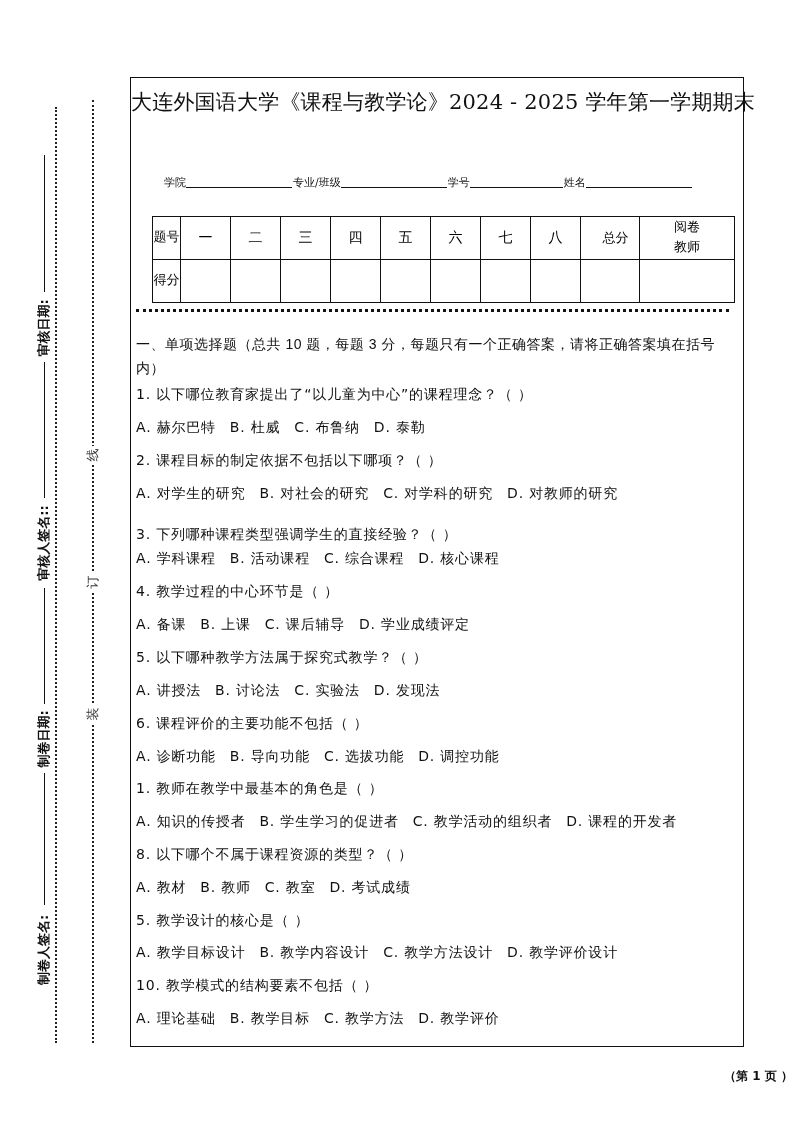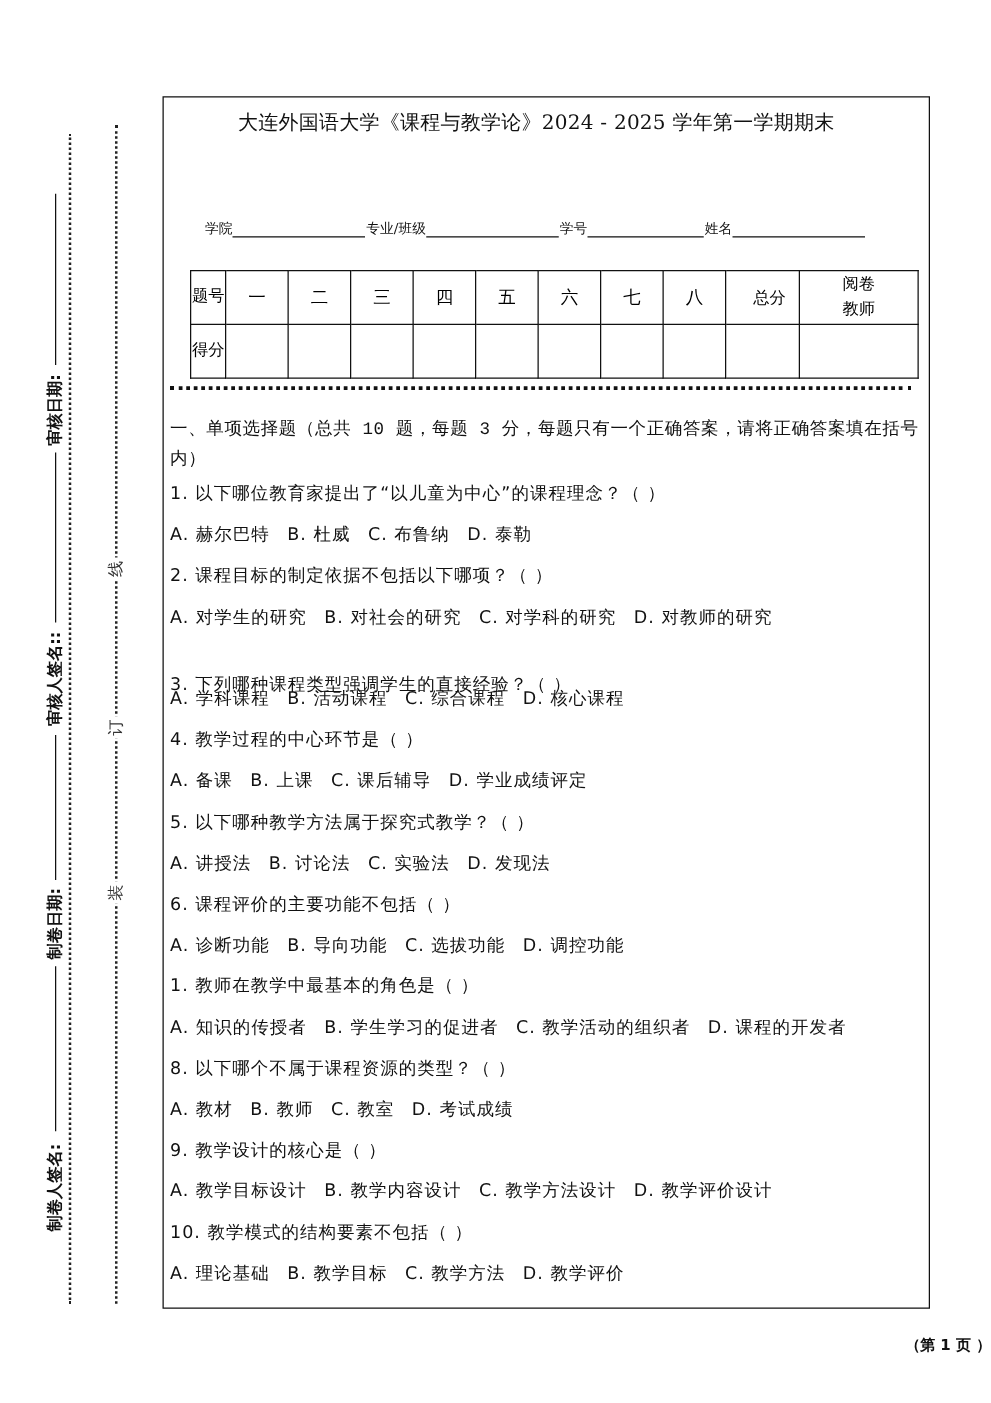--- a/index.html
+++ b/index.html
@@ -33,29 +33,29 @@
     .sign-label span {
       display: inline-block; transform: rotate(-90deg); transform-origin: center;
     }
     
     .paper-box {
       position: absolute; left: 130px; top: 77px; width: 614px; height: 970px;
       border: 1.3px solid #111; box-sizing: border-box;
     }
     .title {
       position: absolute; left: 0; right: 16px; top: 10px;
-      text-align: center; font-size: 16px; letter-spacing: 0.2px; white-space: nowrap;
+      text-align: center; font-size: 21px; letter-spacing: 0.2px; white-space: nowrap;
     }
     .title2 {
       position: absolute; left: 0; right: 0; top: 54px;
       text-align: center; font-size: 19px;
     }
     .info-row {
       position: absolute; left: 33px; top: 97px; font-size: 11px;
-      display: flex; align-items: flex-end; white-space: nowrap;
+      display: flex; white-space: nowrap;
     }
     .info-row .lbl { font-size: 11px; }
     .info-row .blank {
       display: inline-block; border-bottom: 1px solid #111; height: 12px; margin-right: 1px;
     }
     .score-table {
       position: absolute; left: 21px; top: 138px;
       border-collapse: collapse; font-size: 14px; color: #000000;
       font-family: Liberation Mono, monospace;
     }
@@ -68,21 +68,21 @@
     .score-table td.col { width: 49px; }
     .score-table td.total { width: 47px; font-size: 13px; padding-left: 11px; }
     .score-table td.grader { width: 94px; font-size: 13px; line-height: 20px; }
     .sep-dots {
       position: absolute; left: 5px; right: 14px; top: 231px; height: 0;
       border-top: 3px dotted #111;
     }
     .section-title {
       position: absolute; left: 5px; right: 6px; top: 254px;
       font-size: 14px; line-height: 24px; letter-spacing: 0.5px;
-      font-family: Liberation Mono, monospace;
+      font-family: Liberation Sans, sans-serif;
     }
     .q-line {
       position: absolute; left: 5px; font-size: 14px; white-space: nowrap;
       font-family: "DejaVu Sans", sans-serif; letter-spacing: 0.8px;
     }
     .opt { margin-right: 14px; }
     
     .footer {
       position: absolute; left: 0; right: 0; top: 1068px;
       text-align: right; font-size: 12px; font-weight: bold;
@@ -175,21 +175,21 @@
   <div class="q-line" style="top:308px">1. 以下哪位教育家提出了“以儿童为中心”的课程理念？（   ）</div>
   <div class="q-line" style="top:341px">
     <span class="opt">A. 赫尔巴特</span><span class="opt">B. 杜威</span><span class="opt">C. 布鲁纳</span><span class="opt">D. 泰勒</span>
   </div>
 
   <div class="q-line" style="top:374px">2. 课程目标的制定依据不包括以下哪项？（   ）</div>
   <div class="q-line" style="top:407px">
     <span class="opt">A. 对学生的研究</span><span class="opt">B. 对社会的研究</span><span class="opt">C. 对学科的研究</span><span class="opt">D. 对教师的研究</span>
   </div>
 
-  <div class="q-line" style="top:461px">3. 下列哪种课程类型强调学生的直接经验？（   ）</div>
+  <div class="q-line" style="top:448px">3. 下列哪种课程类型强调学生的直接经验？（   ）</div>
   <div class="q-line" style="top:472px">
     <span class="opt">A. 学科课程</span><span class="opt">B. 活动课程</span><span class="opt">C. 综合课程</span><span class="opt">D. 核心课程</span>
   </div>
 
   <div class="q-line" style="top:505px">4. 教学过程的中心环节是（   ）</div>
   <div class="q-line" style="top:538px">
     <span class="opt">A. 备课</span><span class="opt">B. 上课</span><span class="opt">C. 课后辅导</span><span class="opt">D. 学业成绩评定</span>
   </div>
 
   <div class="q-line" style="top:571px">5. 以下哪种教学方法属于探究式教学？（   ）</div>
@@ -205,21 +205,21 @@
   <div class="q-line" style="top:702px">1. 教师在教学中最基本的角色是（   ）</div>
   <div class="q-line" style="top:735px">
     <span class="opt">A. 知识的传授者</span><span class="opt">B. 学生学习的促进者</span><span class="opt">C. 教学活动的组织者</span><span class="opt">D. 课程的开发者</span>
   </div>
 
   <div class="q-line" style="top:768px">8. 以下哪个不属于课程资源的类型？（   ）</div>
   <div class="q-line" style="top:801px">
     <span class="opt">A. 教材</span><span class="opt">B. 教师</span><span class="opt">C. 教室</span><span class="opt">D. 考试成绩</span>
   </div>
 
-  <div class="q-line" style="top:834px">9. 教学设计的核心是（   ）</div>
+  <div class="q-line" style="top:834px">5. 教学设计的核心是（   ）</div>
   <div class="q-line" style="top:866px">
     <span class="opt">A. 教学目标设计</span><span class="opt">B. 教学内容设计</span><span class="opt">C. 教学方法设计</span><span class="opt">D. 教学评价设计</span>
   </div>
 
   <div class="q-line" style="top:899px">10. 教学模式的结构要素不包括（   ）</div>
   <div class="q-line" style="top:932px">
     <span class="opt">A. 理论基础</span><span class="opt">B. 教学目标</span><span class="opt">C. 教学方法</span><span class="opt">D. 教学评价</span>
   </div>
 </div>
 

